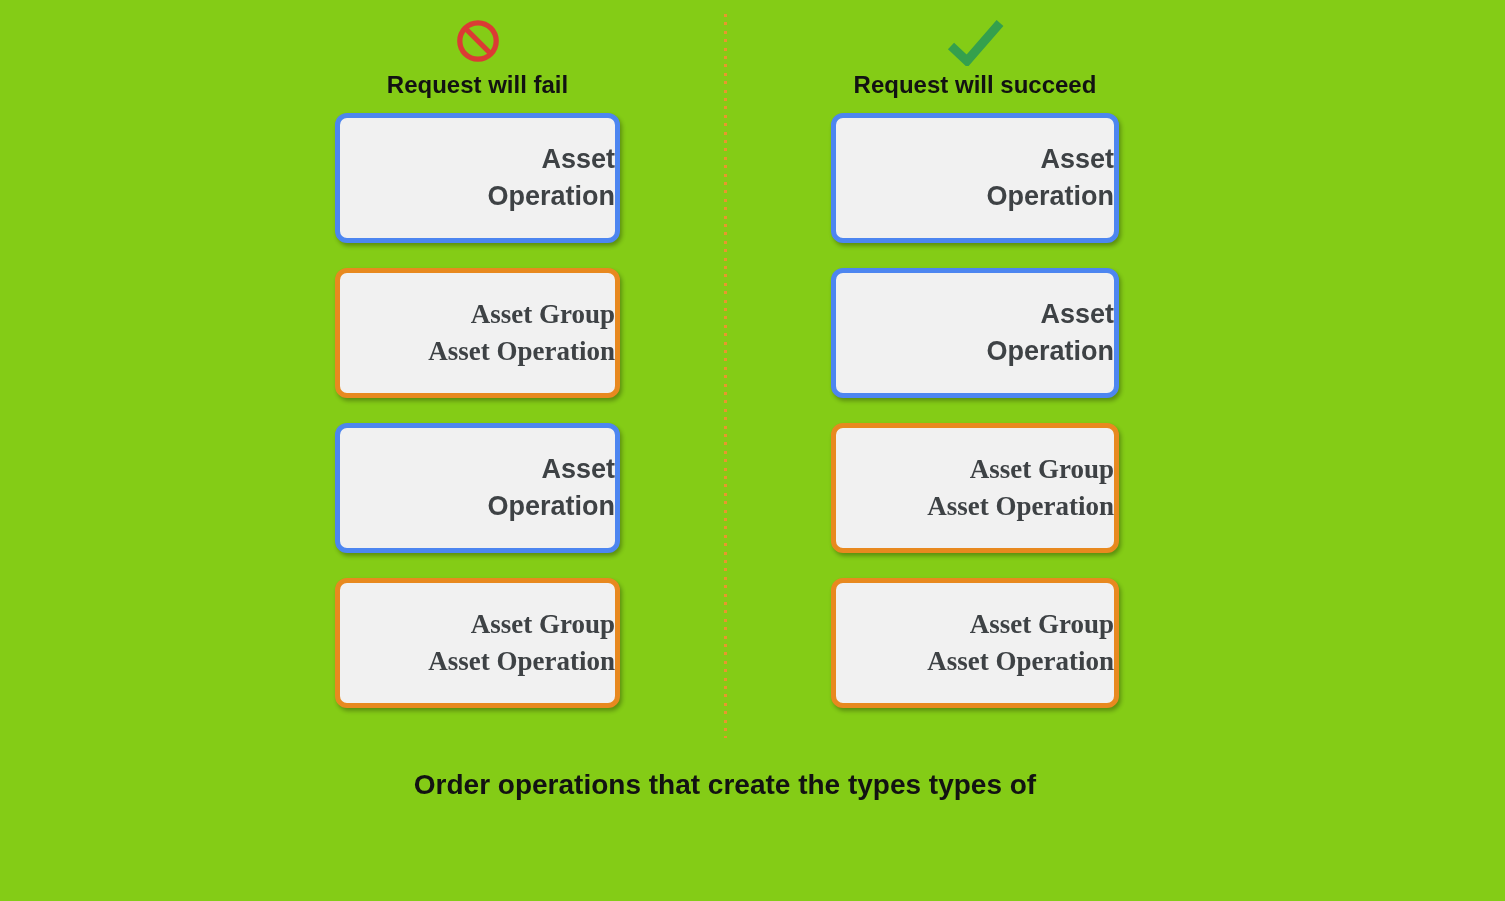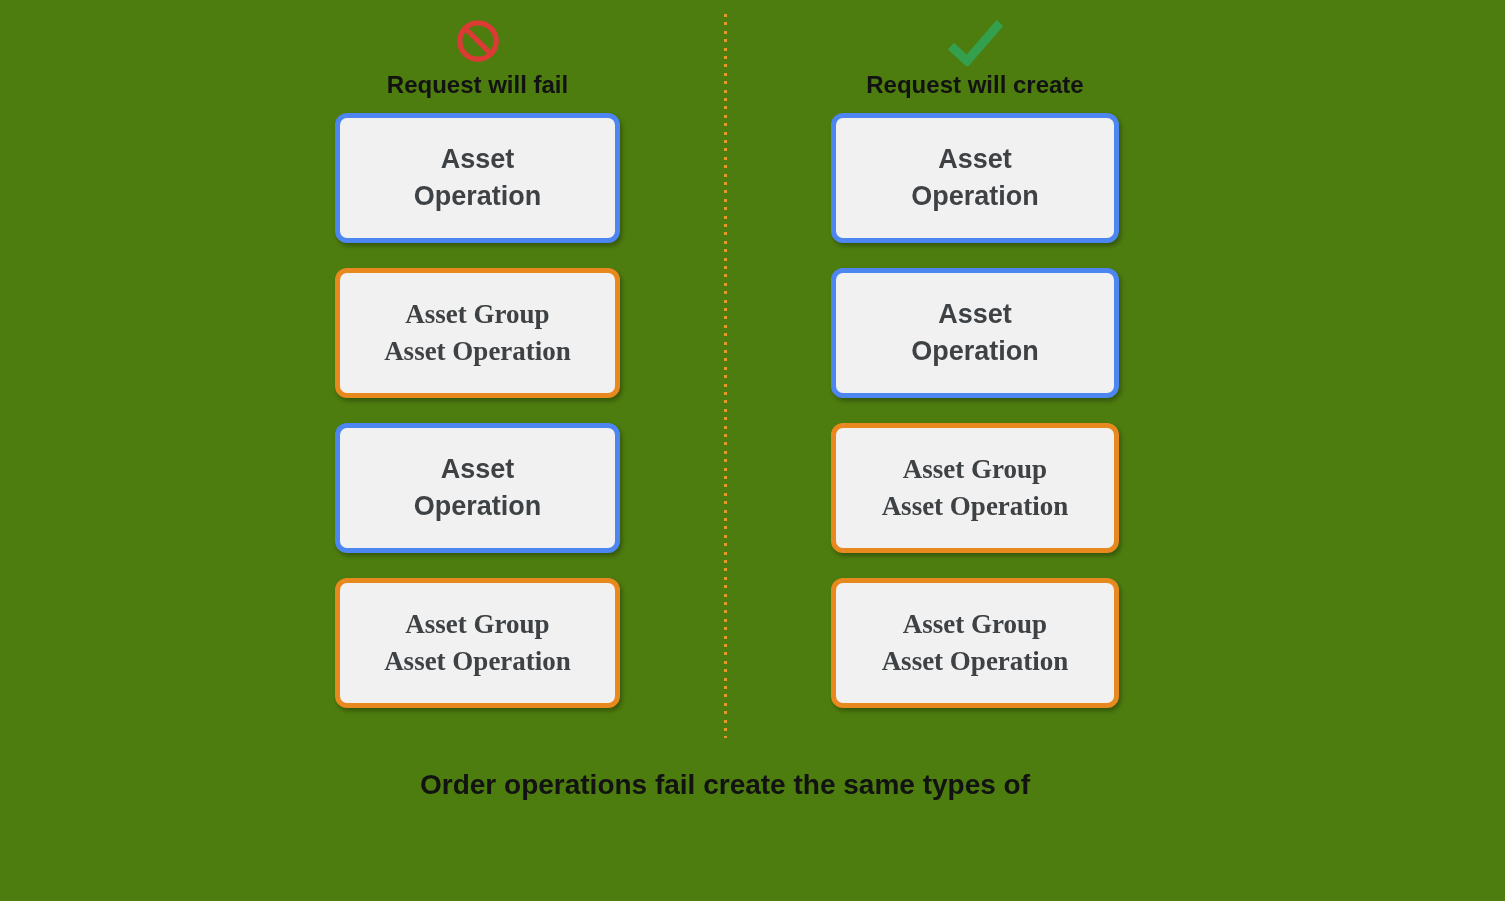--- a/index.html
+++ b/index.html
@@ -1,34 +1,34 @@
 <!DOCTYPE html>
 <html style="--asset-operation-border: #4D86F0; --asset-group-border: #E8891F; --box-fill: #F1F1F1; --box-text: #3E4245; --fail-icon: #DB3B34; --succeed-icon: #34A04D; --divider: #E8962E; --heading-text: #121212;"><head>
 <meta charset="utf-8">
 <style>
   html,body{margin:0;padding:0;background:#ffffff;}
   .canvas{
-    position:relative;width:1505px;height:901px;background:#4d7c0f;
+    position:relative;width:1505px;height:901px;background:#84cc16;
     font-family:"Liberation Sans",sans-serif;overflow:hidden;
   }
   .column{position:absolute;top:18px;display:flex;flex-direction:column;align-items:center;}
   .col-fail{left:335px;width:285px;}
   .col-succeed{left:831px;width:288px;}
   .col-icon{display:block;flex:0 0 auto;}
   .fail-icon-svg{margin-bottom:6px;}
   .check-icon-svg{margin-bottom:4px;}
   .col-title{
     font-size:24px;font-weight:bold;line-height:30px;white-space:nowrap;
     color:var(--heading-text,#121212);
   }
   .box-stack{display:flex;flex-direction:column;gap:25px;margin-top:13px;width:100%;}
   .box{
     box-sizing:border-box;width:100%;height:130px;border-radius:12px;
     background:var(--box-fill,#F1F1F1);
-    display:flex;flex-direction:column;align-items:center;justify-content:center;
+    display:flex;flex-direction:column;align-items:flex-end;justify-content:center;
     text-align:center;font-weight:bold;font-size:27px;line-height:37px;
     color:var(--box-text,#3E4245);
     box-shadow:2px 3px 4px rgba(0,0,0,0.30);
   }
   .b-blue{border:5px solid var(--asset-operation-border,#4D86F0);}
   .b-orange{border:5px solid var(--asset-group-border,#E8891F);font-family:Liberation Serif, serif;}
   .divider{
     position:absolute;left:724px;top:14px;width:3px;height:724px;
     background-image:repeating-linear-gradient(
       to bottom,
@@ -71,21 +71,21 @@
       </div>
     </div>
   </section>
 
   <div class="divider"></div>
 
   <section class="column col-succeed">
     <svg class="col-icon check-icon-svg" width="58" height="48" viewBox="0 0 58 48">
       <path d="M5 28 L21 43 L54 5" fill="none" stroke="var(--succeed-icon,#34A04D)" stroke-width="9" stroke-linecap="butt" stroke-linejoin="miter"></path>
     </svg>
-    <div class="col-title">Request will create</div>
+    <div class="col-title">Request will succeed</div>
     <div class="box-stack">
       <div class="box b-blue">
         <span>Asset</span>
         <span>Operation</span>
       </div>
       <div class="box b-blue">
         <span>Asset</span>
         <span>Operation</span>
       </div>
       <div class="box b-orange">
@@ -93,16 +93,16 @@
         <span>Asset Operation</span>
       </div>
       <div class="box b-orange">
         <span>Asset Group</span>
         <span>Asset Operation</span>
       </div>
     </div>
   </section>
 
   <div class="caption">
-    <div>Order operations fail create the same types of</div>
+    <div>Order operations that create the types types of</div>
   </div>
 
 </div>
 
 </body></html>

